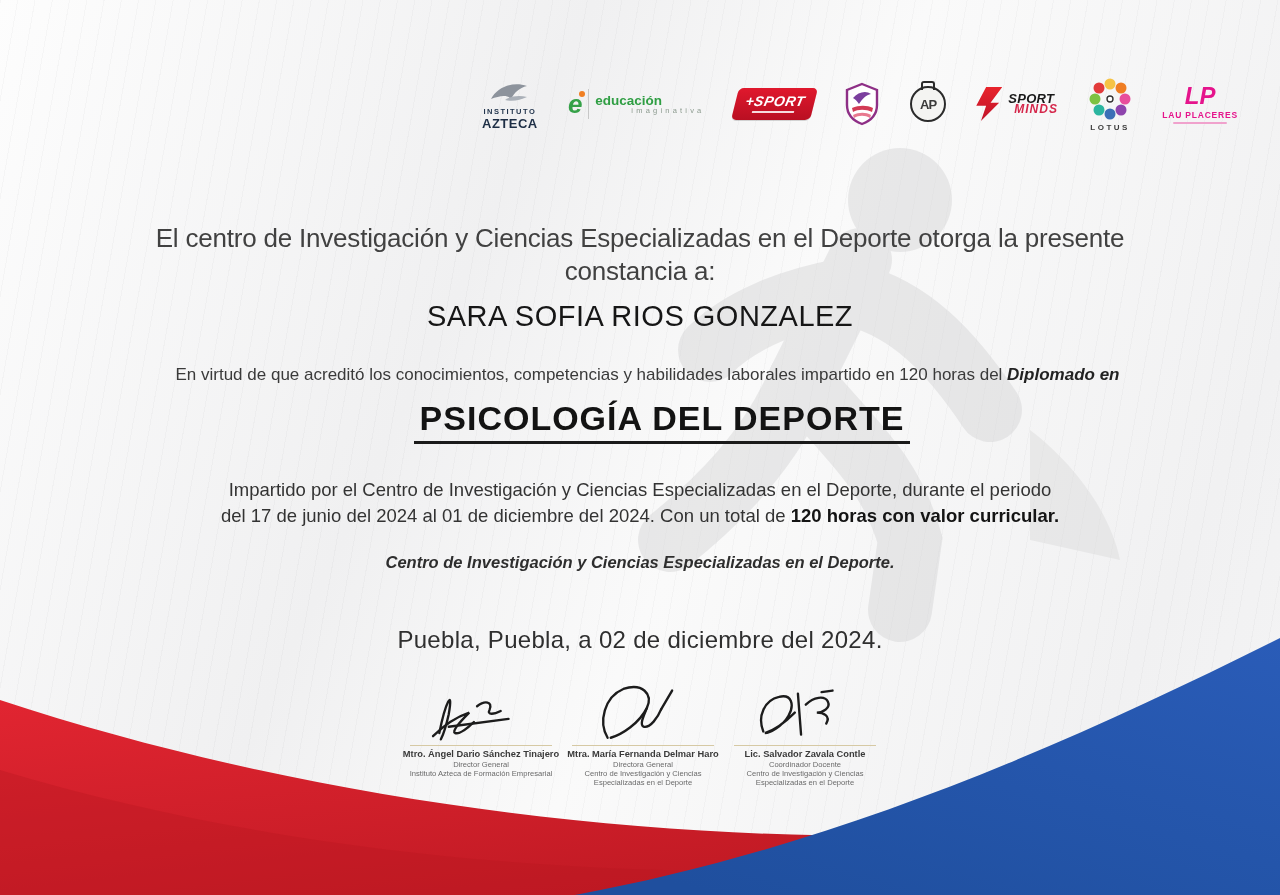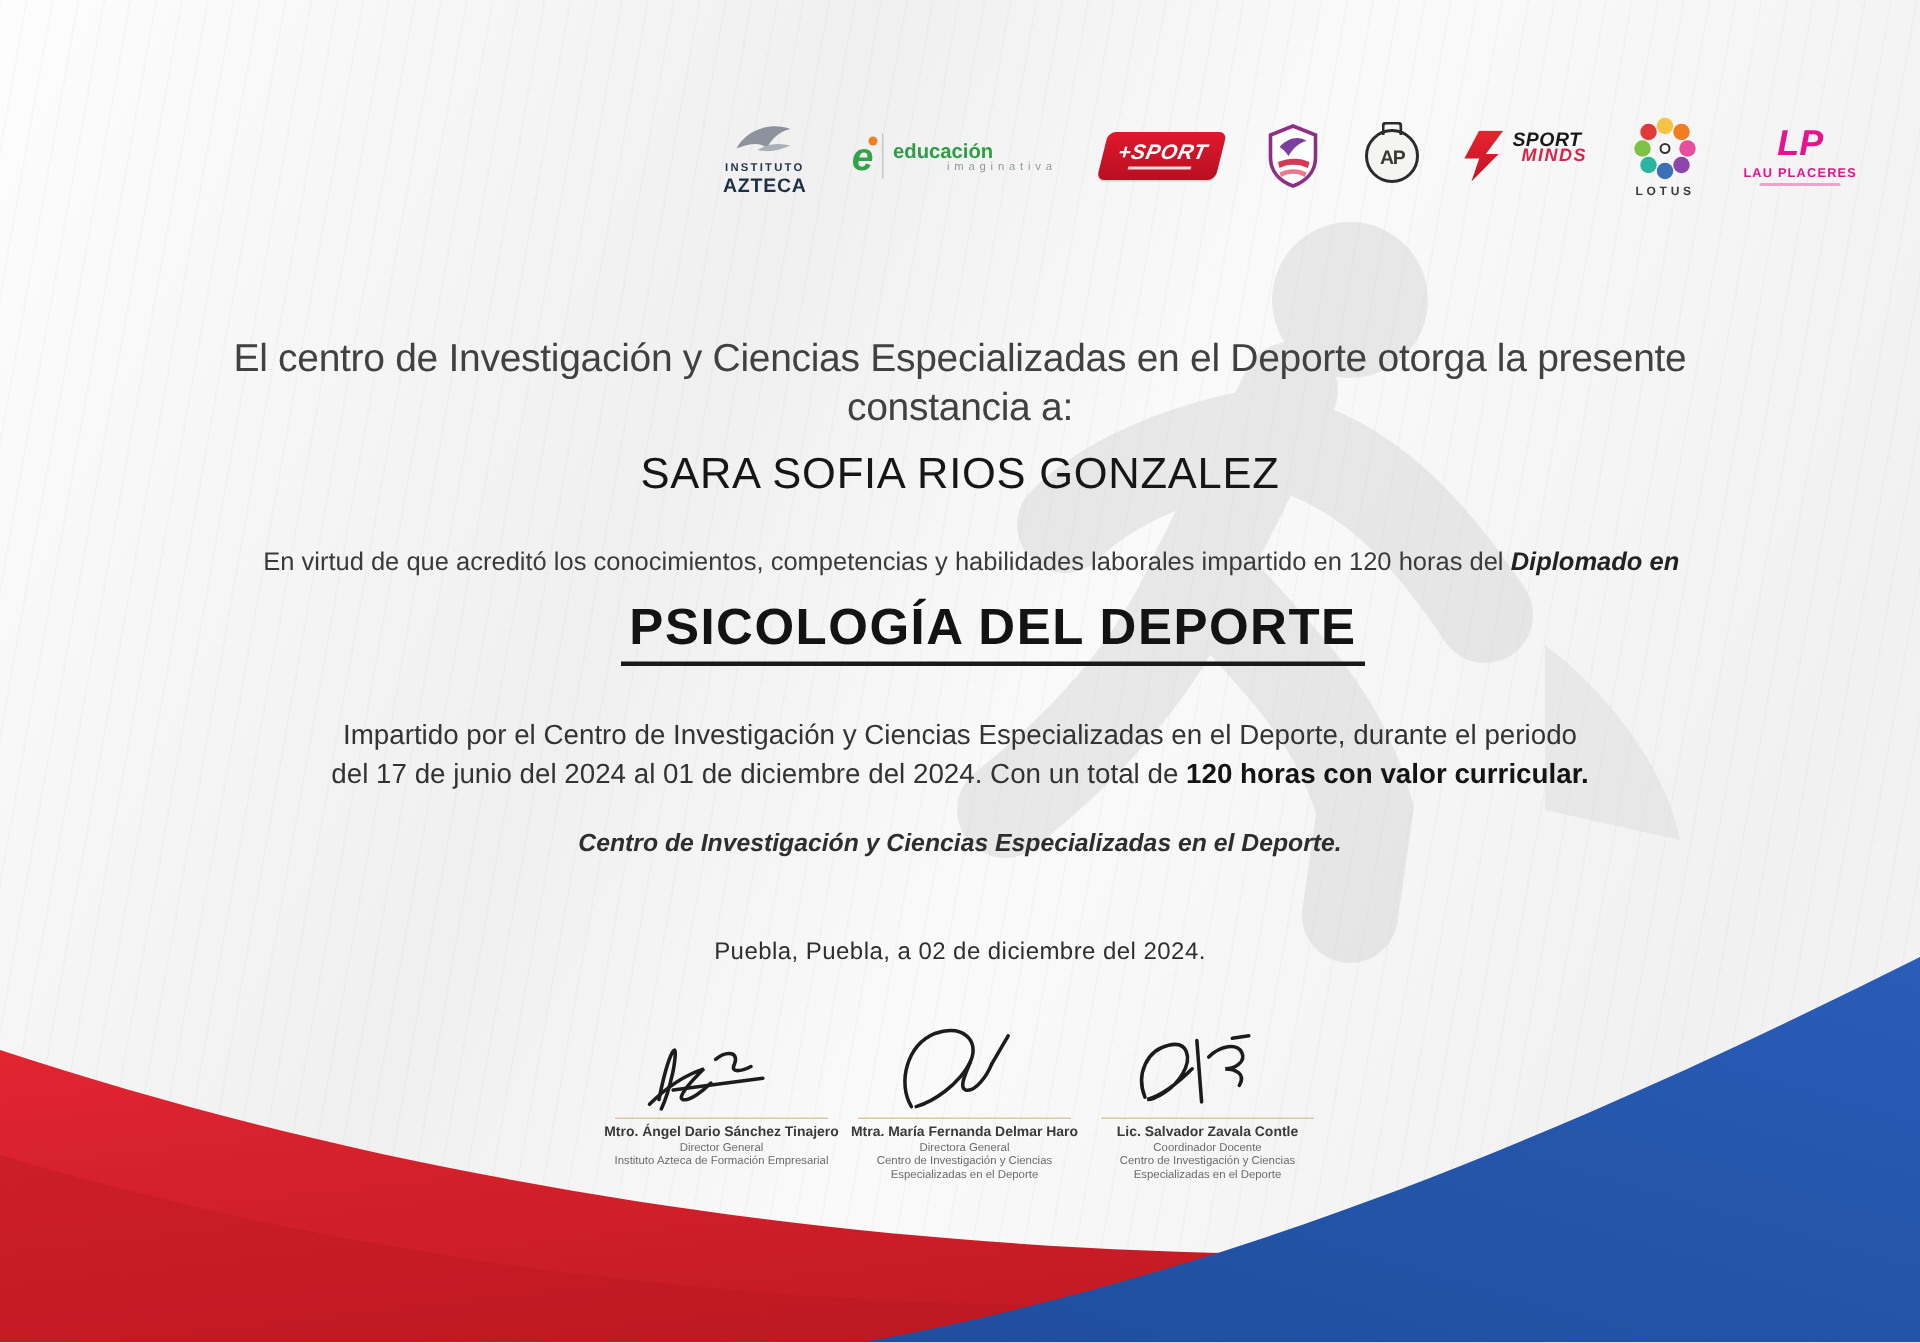--- a/index.html
+++ b/index.html
@@ -44,21 +44,21 @@
   .sportbox span { display:block; transform:skewX(2deg); color:#fff; font-style:italic; font-weight:900; font-size:14px; letter-spacing:.5px; }
   .sportbox i { display:block; height:2px; width:42px; margin:2px auto 0; background:rgba(255,255,255,.85); }
 
   .crest-svg { width:36px; height:44px; }
   .badge-circle { width:36px; height:36px; border-radius:50%; border:2.5px solid #2b2b2b; background:#f4f4f2;
                   display:flex; align-items:center; justify-content:center; position:relative; }
   .badge-circle::before { content:""; position:absolute; top:-7px; left:50%; transform:translateX(-50%);
                   width:10px; height:7px; border:2px solid #2b2b2b; border-bottom:none; border-radius:3px 3px 0 0; }
   .badge-letters { font-weight:800; font-size:13px; letter-spacing:-1px; color:#3a3a3a; }
 
-  .minds { display:flex; gap:6px; }
+  .minds { display:flex; align-items:center; gap:6px; }
   .bolt { width:26px; height:34px; background:linear-gradient(180deg,#e8242c,#c0132a);
           clip-path:polygon(38% 0,100% 0,55% 46%,88% 46%,18% 100%,38% 55%,0 55%); }
   .minds-txt { display:flex; flex-direction:column; line-height:.85; }
   .minds-t1 { font-style:italic; font-weight:900; font-size:13px; color:#191919; letter-spacing:.3px; }
   .minds-t2 { font-style:italic; font-weight:900; font-size:12px; color:#d5274b; letter-spacing:1px; margin-left:6px; }
 
   .lotus-svg { width:44px; height:44px; }
   .lotus-label { font-size:8px; font-weight:800; letter-spacing:2.5px; color:#3c3c3c; }
 
   .lp-mono { font-style:italic; font-weight:900; font-size:24px; color:#e5148c; line-height:1; }
@@ -71,21 +71,21 @@
   .recipient { position:absolute; top:300px; width:100%; font-size:29px; color:#161616; letter-spacing:.5px; }
   .merit { position:absolute; top:365px; width:100%; font-size:17px; color:#3a3a3a;padding-left:15px; }
   .merit b { font-style:italic; color:#222; }
   .diploma { position:absolute; top:399px; width:100%;padding-left:44px; }
   .diploma span { display:inline-block; font-size:34px; font-weight:800; letter-spacing:1px; color:#131313;
                   border-bottom:3.5px solid #1a1a1a; padding:0 6px 3px; }
   .period { position:absolute; top:477px; width:100%; font-size:18.5px; color:#333; line-height:1.38; }
   .period b { color:#141414; }
   .records { position:absolute; top:551px; width:100%; font-size:16.5px; color:#3d3d3d; line-height:1.4; }
   .records .bold-it { font-weight:700; font-style:italic; color:#2e2e2e; }
-  .dateline { position:absolute; top:626px; width:100%; font-size:16px; color:#2f2f2f; letter-spacing:.3px; }
+  .dateline { position:absolute; top:626px; width:100%; font-size:24px; color:#2f2f2f; letter-spacing:.3px; }
 
   
   .signatures { position:absolute; left:400px; top:678px; width:488px; z-index:3; display:flex; }
   .sigcol { width:162px; display:flex; flex-direction:column; align-items:center; }
   .sig-img { width:118px; height:66px; }
   .sig-rule { width:142px; height:1px; background:#d6c9a4; margin:1px 0 3px; }
   .sig-name { font-size:9.3px; font-weight:800; color:#3a3a3a; white-space:nowrap; }
   .sig-role { font-size:7.6px; color:#6a6a6a; margin-top:1px; }
   .sig-org  { font-size:7.6px; color:#6a6a6a; line-height:1.25; text-align:center; }
 

